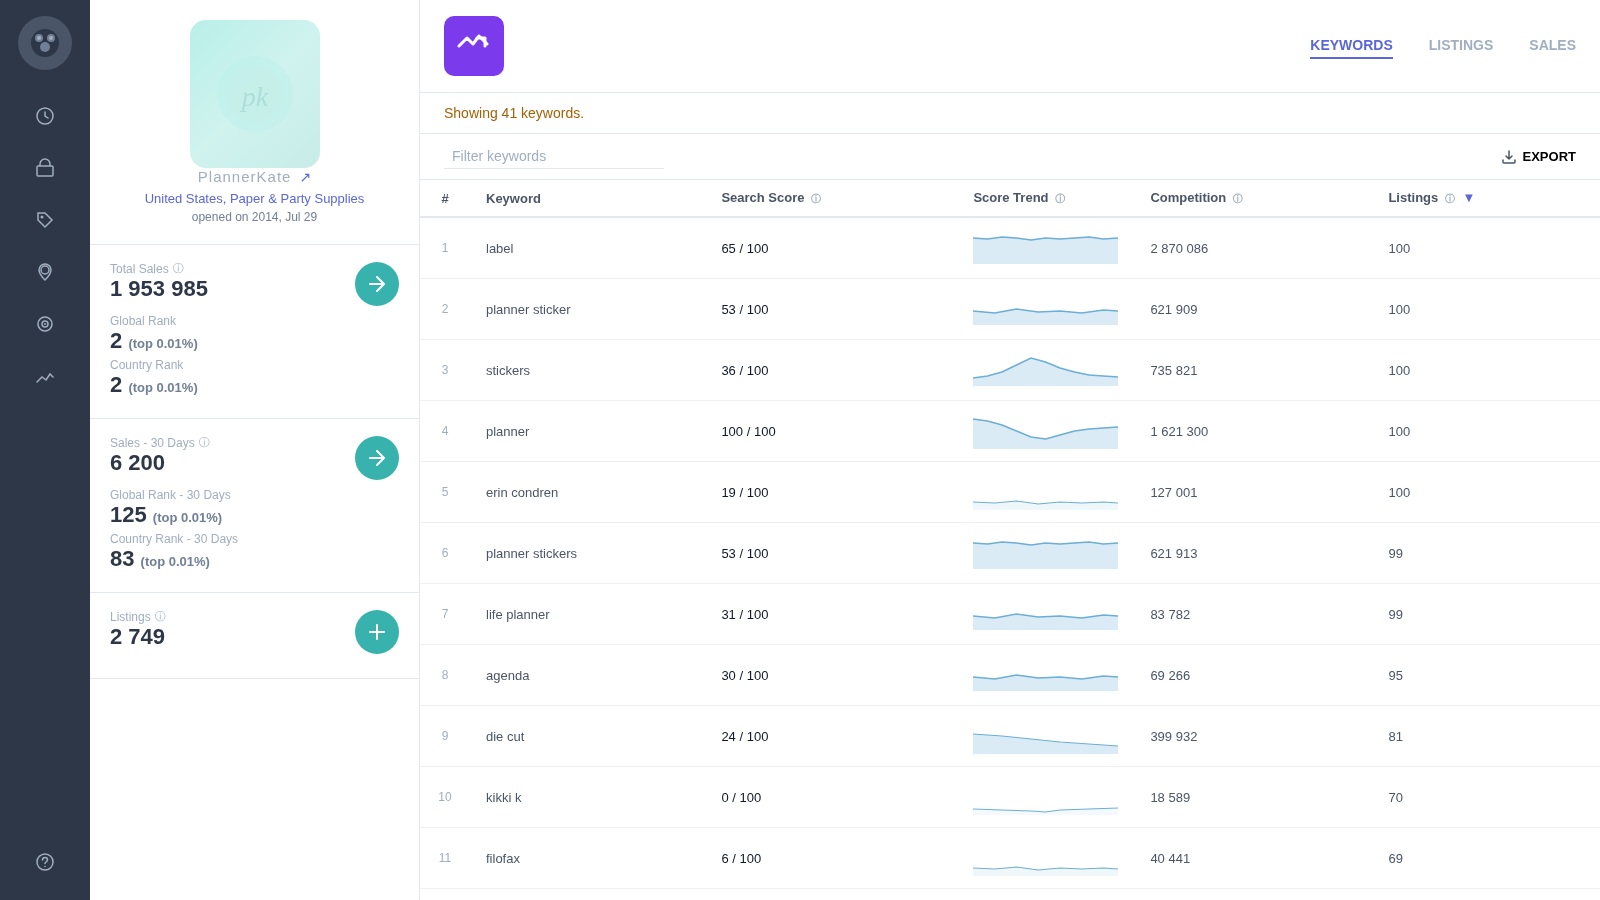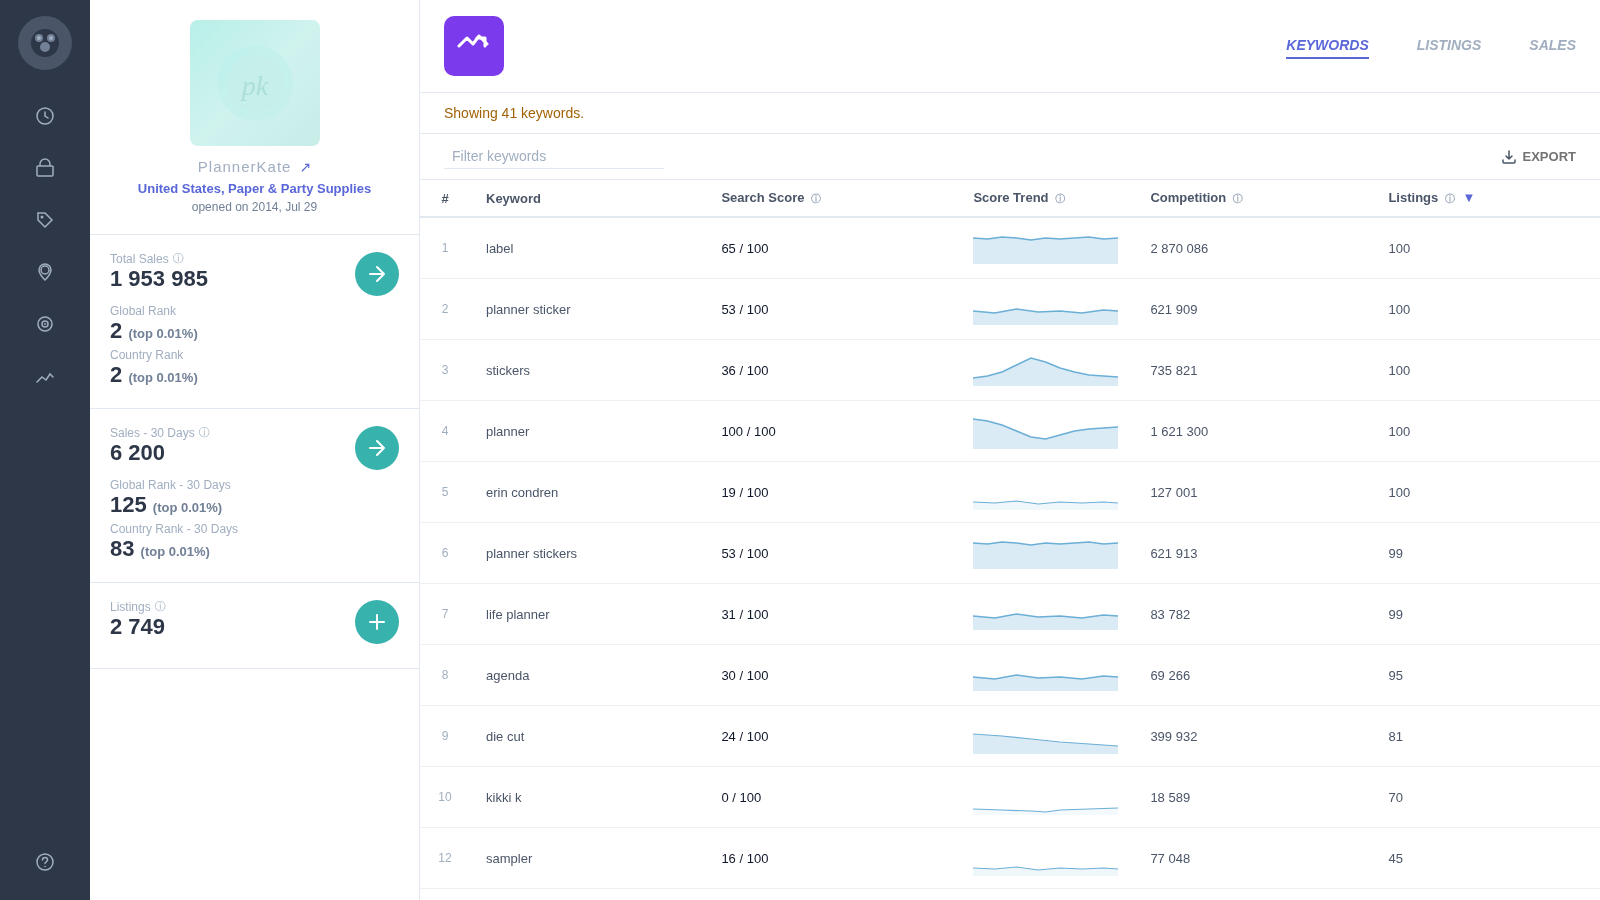--- a/index.html
+++ b/index.html
@@ -53,27 +53,26 @@
     .profile-card {
       background: #fff;
       padding: 20px;
       display: flex;
       flex-direction: column;
       align-items: center;
       border-bottom: 1px solid #e2e8f0;
     }
     .profile-avatar {
       width: 130px;
-      height: 126px;
-      border-radius: 8px;
+      height: 148px;
+      border-radius: 16px;
       background: linear-gradient(135deg, #b2f0e8 0%, #d4f5f0 50%, #c8ece8 100%);
       display: flex;
       align-items: center;
       justify-content: center;
-      margin-bottom: 12px;
       font-size: 36px;
       color: #a0d8d0;
       font-style: italic;
       overflow: hidden;
     }
     .profile-avatar::after {
       content: '';
       position: absolute;
       inset: 0;
       border-radius: 8px;
@@ -90,21 +89,20 @@
       font-size: 15px;
       font-weight: 500;
       letter-spacing: 1px;
     }
     .profile-link-icon { color: #5a67d8; font-size: 14px; cursor: pointer; }
     .profile-location {
       color: #5a67d8;
       font-size: 13px;
       text-align: center;
       margin-bottom: 4px;
-      font-weight: bold;
     }
     .profile-date {
       color: #718096;
       font-size: 12px;
     }
     .stats-card {
       background: #fff;
       padding: 16px 20px;
       border-bottom: 1px solid #e2e8f0;
     }
@@ -166,23 +164,22 @@
       background: #7c3aed;
       border-radius: 10px;
       display: flex;
       align-items: center;
       justify-content: center;
       color: #fff;
       font-size: 22px;
     }
     .header-tabs {
       display: flex;
-      gap: 48px;
+      gap: 36px;
       margin-left: auto;
-      font-style: italic;
     }
     .header-tab {
       font-size: 14px;
       font-weight: 600;
       color: #a0aec0;
       cursor: pointer;
       padding: 4px 0;
       border-bottom: 2px solid transparent;
     }
     .header-tab.active {
@@ -213,21 +210,21 @@
       color: #718096;
       padding: 4px 8px;
       width: 220px;
       background: transparent;
     }
     .filter-input::placeholder { color: #a0aec0; }
     .export-btn {
       display: flex;
       align-items: center;
       gap: 6px;
-      color: #737373;
+      color: #000000;
       font-size: 13px;
       font-weight: 600;
       cursor: pointer;
     }
 
     
     .keywords-table {
       flex: 1;
       overflow-y: auto;
     }
@@ -577,20 +574,33 @@
     <td class="sparkline-cell">
       <div class="sparkline-wrap"><svg width="145" height="40" viewBox="0 0 145 40">
       <path d="M0,38 L0,32 L29,33 L58,34 L72.5,35 L87,33 L116,32 L145,31 L145,38 Z" fill="rgba(107,174,214,0.08)"></path>
       <path d="M0,32 L29,33 L58,34 L72.5,35 L87,33 L116,32 L145,31" stroke="#6baed6" stroke-width="1.2" fill="none"></path>
     </svg></div>
     </td>
     <td>18 589</td>
     <td>70</td>
   </tr>
           <tr>
+    <td>11</td>
+    <td>filofax</td>
+    <td class="score-cell">6 / 100</td>
+    <td class="sparkline-cell">
+      <div class="sparkline-wrap"><svg width="145" height="40" viewBox="0 0 145 40">
+      <path d="M0,38 L0,30 L21.75,31 L43.5,29 L65.25,32 L87,30 L108.75,31 L130.5,30 L145,31 L145,38 Z" fill="rgba(107,174,214,0.1)"></path>
+      <path d="M0,30 L21.75,31 L43.5,29 L65.25,32 L87,30 L108.75,31 L130.5,30 L145,31" stroke="#6baed6" stroke-width="1.2" fill="none"></path>
+    </svg></div>
+    </td>
+    <td>40 441</td>
+    <td>69</td>
+  </tr>
+          <tr>
     <td>12</td>
     <td>sampler</td>
     <td class="score-cell">16 / 100</td>
     <td class="sparkline-cell">
       <div class="sparkline-wrap"><svg width="145" height="40" viewBox="0 0 145 40">
       <path d="M0,38 L0,30 L21.75,31 L43.5,29 L65.25,32 L87,30 L108.75,31 L130.5,30 L145,31 L145,38 Z" fill="rgba(107,174,214,0.1)"></path>
       <path d="M0,30 L21.75,31 L43.5,29 L65.25,32 L87,30 L108.75,31 L130.5,30 L145,31" stroke="#6baed6" stroke-width="1.2" fill="none"></path>
     </svg></div>
     </td>
     <td>77 048</td>

